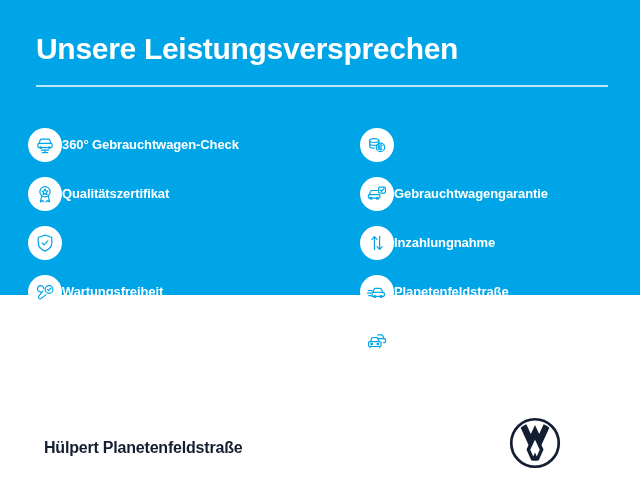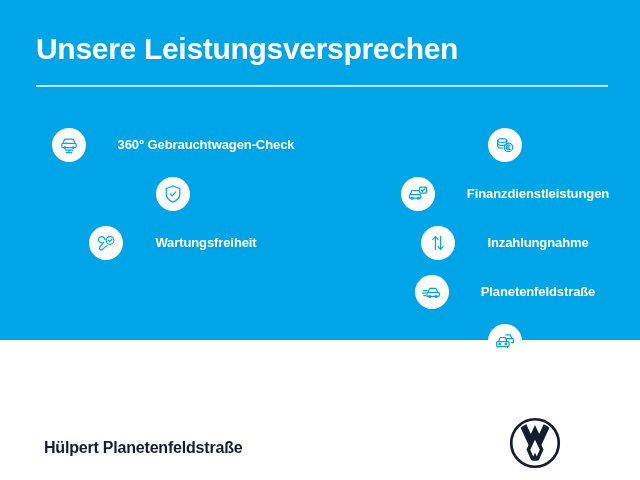--- a/index.html
+++ b/index.html
@@ -7,21 +7,21 @@
   html, body {
     width:640px; height:480px;
     font-family:"Liberation Sans", sans-serif;
     background:#ffffff;
     overflow:hidden;
   }
   #page { position:relative; width:640px; height:480px; background:#ffffff; }
 
   
   .hero {
-    position:absolute; left:0; top:0; width:640px; height:340px;
+    position:absolute; left:0; top:0; width:640px; height:295px;
     background:#00a5e8;
     padding-left:48px;
   }
   .hero-title {
     position:absolute; left:36px; top:32px;
     font-size:30px; font-weight:bold; color:#ffffff;
     letter-spacing:-0.3px; white-space:nowrap;
   }
   .hero-divider {
     position:absolute; left:36px; top:85px; width:572px; height:2px;
@@ -31,21 +31,21 @@
   
   .cols {
     position:absolute; left:0; top:120px; width:640px; height:250px;
   }
   .col { position:absolute; top:0; width:290px; }
   .col-left  { left:28px; }
   .col-right { left:360px; }
 
   .benefit-row {
     position:relative; height:49px;
-    display:flex; align-items:center; gap:32px;justify-content:center;
+    display:flex; align-items:center; gap:0;
   }
   .benefit-icon {
     flex:0 0 auto;
     width:34px; height:34px; border-radius:50%;
     background:#ffffff;
     display:flex; align-items:center; justify-content:center;
   }
   .benefit-icon svg { display:block; }
   .benefit-label {
     font-size:13px; font-weight:bold; color:#ffffff;
@@ -91,20 +91,31 @@
               <circle cx="7.4" cy="14.8" r="0.9"></circle>
               <circle cx="16.6" cy="14.8" r="0.9"></circle>
               <path d="M8 17.6h8"></path>
               <path d="M12 17.6v2.6"></path>
               <path d="M9 20.4h6"></path>
             </svg>
           </span>
           <span class="benefit-label">360° Gebrauchtwagen-Check</span>
         </div>
 
+        <div class="benefit-row">
+          <span class="benefit-icon">
+            <svg width="22" height="22" viewBox="0 0 24 24" fill="none" stroke="#00a5e8" stroke-width="1.3" stroke-linecap="round" stroke-linejoin="round">
+              <circle cx="12" cy="9.6" r="5.6"></circle>
+              <path d="M12 6.6l1.0 2.0 2.2.3-1.6 1.6.4 2.2-2.0-1.1-2.0 1.1.4-2.2-1.6-1.6 2.2-.3z"></path>
+              <path d="M8.4 14.4 7 20.6l2.6-1.5 1.2 1.5"></path>
+              <path d="M15.6 14.4 17 20.6l-2.6-1.5-1.2 1.5"></path>
+            </svg>
+          </span>
+          <span class="benefit-label">Qualitätszertifikat</span>
+        </div>
 
         <div class="benefit-row">
           <span class="benefit-icon">
             <svg width="22" height="22" viewBox="0 0 24 24" fill="none" stroke="#00a5e8" stroke-width="1.3" stroke-linecap="round" stroke-linejoin="round">
               <path d="M12 3.2 4.6 6v6.1c0 4.3 3.1 7.2 7.4 8.7 4.3-1.5 7.4-4.4 7.4-8.7V6z"></path>
               <path d="M8.9 11.9l2.1 2.1 4.1-4.3"></path>
             </svg>
           </span>
         </div>
 
@@ -143,21 +154,21 @@
           <span class="benefit-icon">
             <svg width="22" height="22" viewBox="0 0 24 24" fill="none" stroke="#00a5e8" stroke-width="1.3" stroke-linecap="round" stroke-linejoin="round">
               <path d="M3.6 12.6 4.9 9.2a1.5 1.5 0 0 1 1.4-1h6.4"></path>
               <rect x="2.6" y="12.6" width="12.6" height="4" rx="1.2"></rect>
               <circle cx="5.6" cy="16.6" r="1"></circle>
               <circle cx="12.4" cy="16.6" r="1"></circle>
               <rect x="13.8" y="4.4" width="7.4" height="6.6" rx="1.1"></rect>
               <path d="M15.6 7.6l1.4 1.4 2.5-2.8"></path>
             </svg>
           </span>
-          <span class="benefit-label">Finanzdienstleistungen</span>
+          <span class="benefit-label">Gebrauchtwagengarantie</span>
         </div>
 
         <div class="benefit-row">
           <span class="benefit-icon">
             <svg width="22" height="22" viewBox="0 0 24 24" fill="none" stroke="#00a5e8" stroke-width="1.3" stroke-linecap="round" stroke-linejoin="round">
               <path d="M9.2 19.2V5.2"></path>
               <path d="M6.4 8.0 9.2 5.0 12 8.0"></path>
               <path d="M14.8 4.8v14"></path>
               <path d="M12 16.0 14.8 19.0 17.6 16.0"></path>
             </svg>

